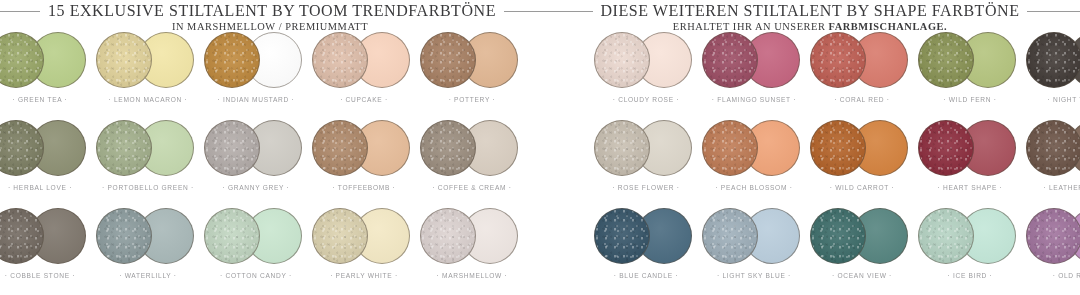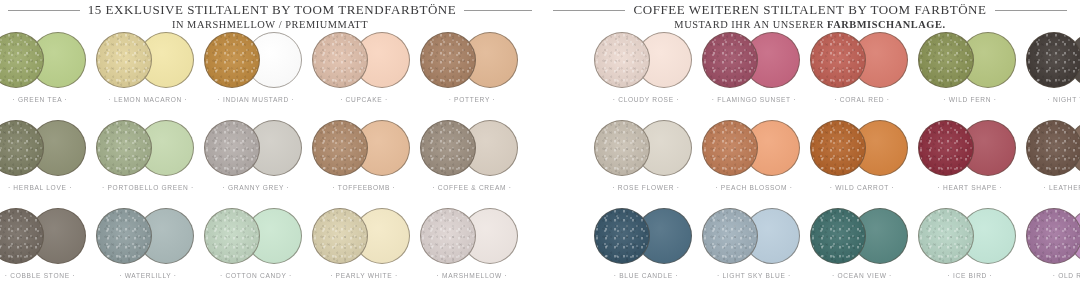--- a/index.html
+++ b/index.html
@@ -23,21 +23,21 @@
   .head-line1{
     display:flex;align-items:center;justify-content:center;width:100%;gap:8px;
   }
   .rule{height:1px;background:#9a9a9a;flex:0 0 auto;}
   #panel-left .rule-l{width:72px;}
   #panel-left .rule-r{width:68px;}
   #panel-right .rule-l{width:72px;}
   #panel-right .rule-r{width:72px;}
   .head-txt{
     font-family:"Liberation Serif",serif;
-    font-size:13px;letter-spacing:.55px;color:#3a3a3c;white-space:nowrap;
+    font-size:16px;letter-spacing:.55px;color:#3a3a3c;white-space:nowrap;
   }
   .head-line2{
     font-family:"Liberation Serif",serif;
     font-size:10.4px;letter-spacing:.55px;color:#3a3a3c;white-space:nowrap;
     margin-top:1px;text-align:center;
   }
   .head-line2 b{font-weight:bold;}
 
   
   .row{position:absolute;left:0;width:100%;height:85px;}
@@ -216,25 +216,25 @@
             <div class="label">· MARSHMELLOW ·</div>
           </div>
         </div>
       </div>
   </div>
 
   <div class="panel" id="panel-right">
     <div class="head">
       <div class="head-line1">
         <span class="rule rule-l"></span>
-        <span class="head-txt">COFFEE WEITEREN STILTALENT BY TOOM FARBTÖNE</span>
+        <span class="head-txt">DIESE WEITEREN STILTALENT BY SHAPE FARBTÖNE</span>
         <span class="rule rule-r"></span>
       </div>
       <div class="head-line2">
-        <span>MUSTARD IHR AN UNSERER </span><b>FARBMISCHANLAGE.</b>
+        <span>ERHALTET IHR AN UNSERER </span><b>FARBMISCHANLAGE.</b>
       </div>
     </div>
 
     <div class="row" id="R-row-0" style="top: 30px;">
         <div class="cells" id="R-cells-0">
           <div class="cell" style="left: 52px;">
             <div class="pair">
               <div class="disc matt" style="background: rgb(248, 227, 217);"></div>
               <div class="disc sand" style="background: rgb(236, 217, 208);"></div>
             </div>

